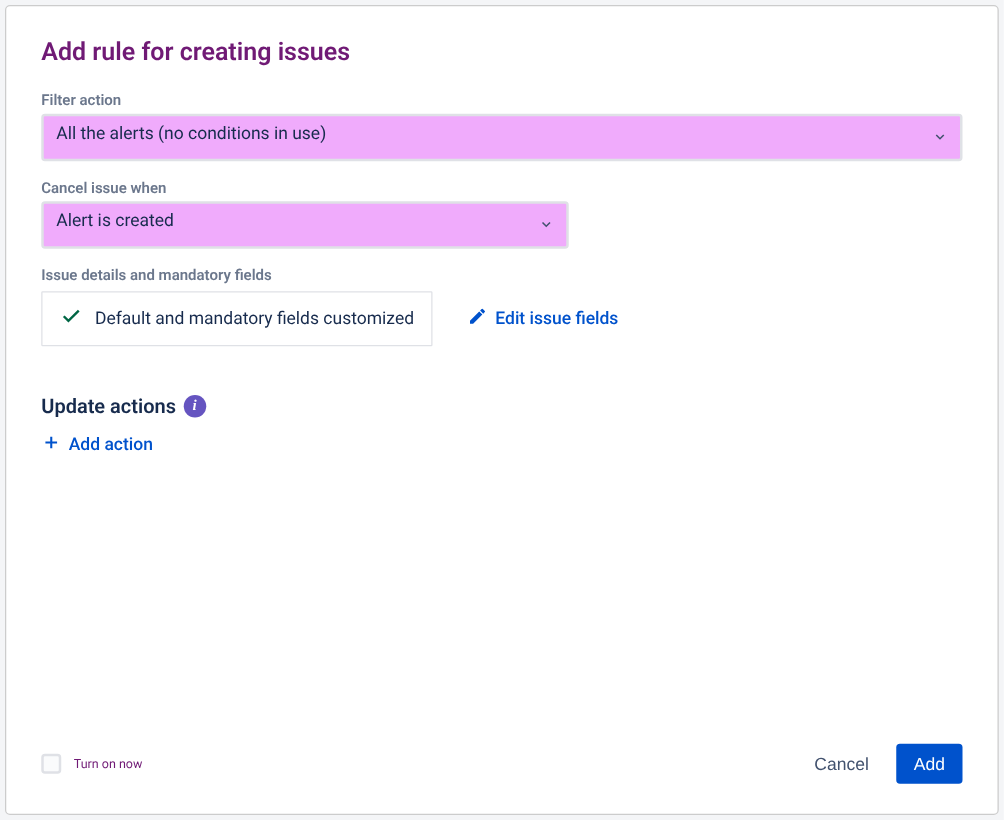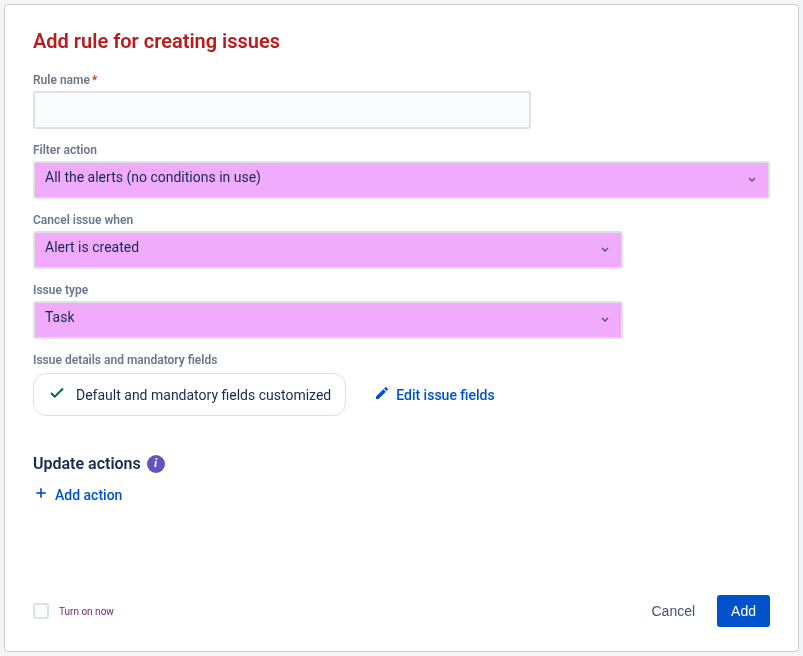--- a/index.html
+++ b/index.html
@@ -19,21 +19,21 @@
       width: 795px;
       height: 648px;
       padding: 24px 28px;
       position: relative;
       display: flex;
       flex-direction: column;
     }
     .dialog-title {
       font-size: 20px;
       font-weight: 600;
-      color: #b91c1c;
+      color: #701a75;
       margin-bottom: 20px;
     }
     .field-label {
       font-size: 12px;
       font-weight: 600;
       color: #6b778c;
       margin-bottom: 4px;
       display: block;
     }
     .required {
@@ -59,21 +59,21 @@
       display: flex;
       align-items: center;
     }
     .select-wrap {
       position: relative;
     }
     .select-full {
       width: 100%;
     }
     .select-half {
-      width: 590px;
+      width: 422px;
     }
     .select {
       height: 38px;
       border: 2px solid #dfe1e6;
       border-radius: 3px;
       padding: 6px 30px 6px 10px;
       font-size: 14px;
       color: #172b4d;
       background: #f0abfc;
       display: flex;
@@ -89,21 +89,21 @@
       pointer-events: none;
     }
     .status-row {
       display: flex;
       align-items: center;
       gap: 28px;
       margin-top: 6px;
     }
     .status-box {
       border: 1px solid #dfe1e6;
-      border-radius: 13px;
+      border-radius: 1px;
       padding: 10px 14px;
       display: flex;
       align-items: center;
       gap: 10px;
       font-size: 14px;
       color: #172b4d;
     }
     .link-btn {
       color: #0052cc;
       font-size: 14px;
@@ -178,26 +178,20 @@
       color: #006644;
     }
   </style>
 </head>
 <body>
 
 <div class="dialog">
 
   <h1 class="dialog-title">Add rule for creating issues</h1>
 
-  <div class="field-block">
-    <label class="field-label">
-      <span>Rule name</span><span class="required">*</span>
-    </label>
-    <input type="text" class="text-input" value="" style="">
-  </div>
 
 
   <div class="field-block">
     <label class="field-label">Filter action</label>
     <div class="select-wrap select-full">
       <div class="select">
         <span>All the alerts (no conditions in use)</span>
       </div>
       <span class="select-chevron">
         <svg width="12" height="12" viewBox="0 0 24 24" fill="none" stroke="currentColor" stroke-width="2.5">
@@ -215,33 +209,20 @@
       </div>
       <span class="select-chevron">
         <svg width="12" height="12" viewBox="0 0 24 24" fill="none" stroke="currentColor" stroke-width="2.5">
             <polyline points="6 9 12 15 18 9"></polyline>
           </svg>
       </span>
     </div>
   </div>
 
 
-  <div class="field-block">
-    <label class="field-label">Issue type</label>
-    <div class="select-wrap select-half">
-      <div class="select">
-        <span>Task</span>
-      </div>
-      <span class="select-chevron">
-        <svg width="12" height="12" viewBox="0 0 24 24" fill="none" stroke="currentColor" stroke-width="2.5">
-            <polyline points="6 9 12 15 18 9"></polyline>
-          </svg>
-      </span>
-    </div>
-  </div>
 
   <div class="field-block">
     <label class="field-label">Issue details and mandatory fields</label>
     <div class="status-row">
       <div class="status-box">
         <span class="check-icon">
           <svg width="18" height="18" viewBox="0 0 24 24" fill="none" stroke="currentColor" stroke-width="2.5">
               <polyline points="20 6 9 17 4 12"></polyline>
             </svg>
         </span>

